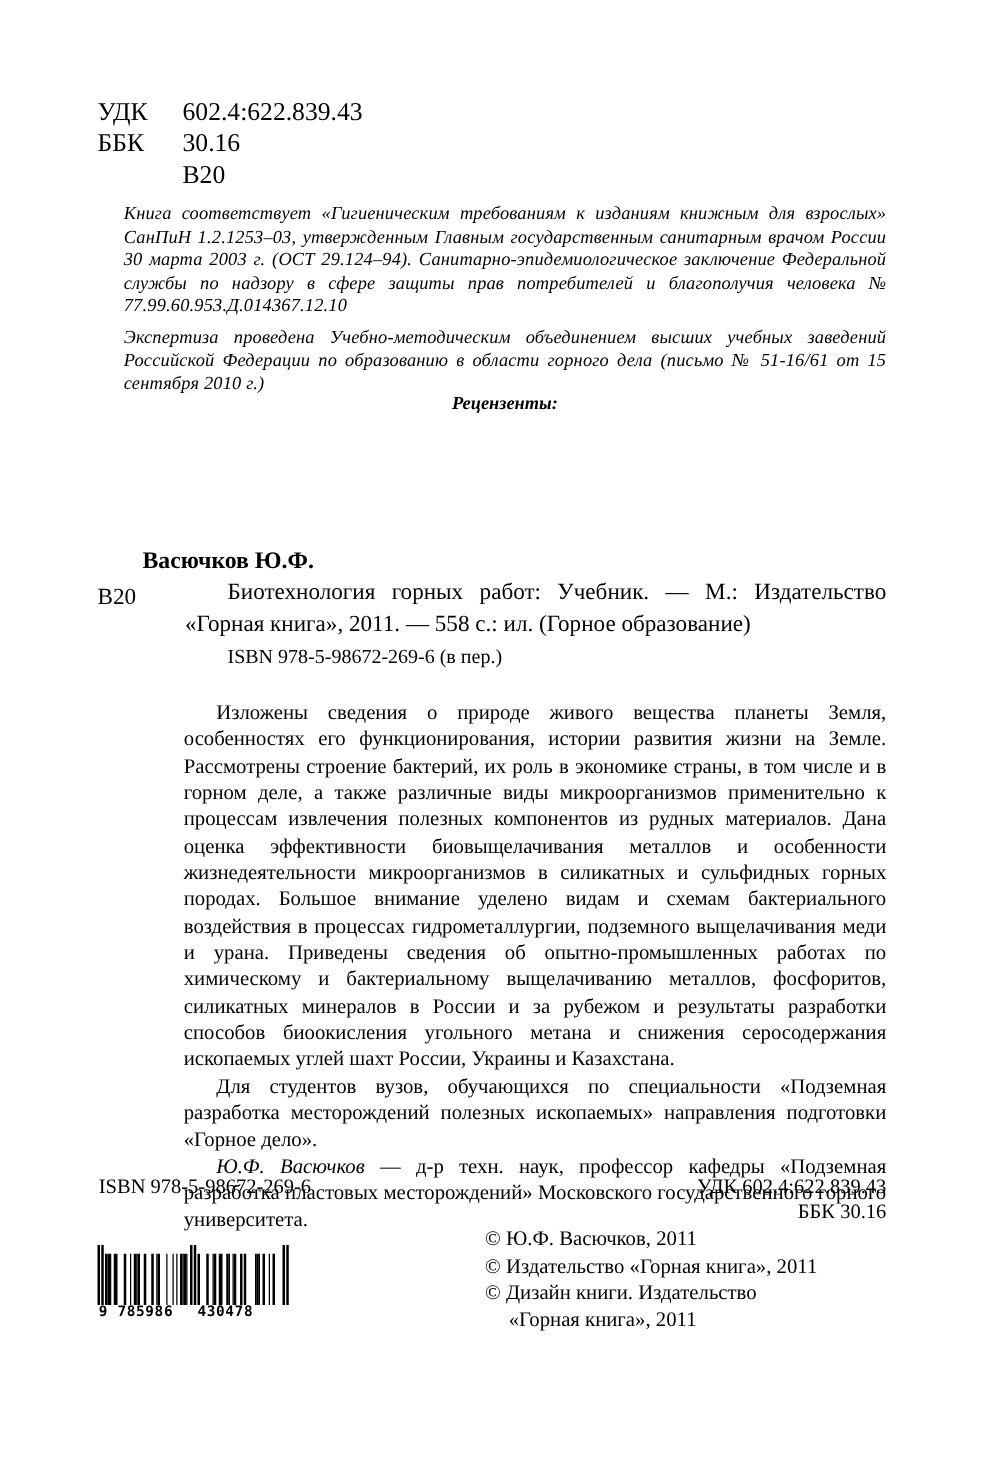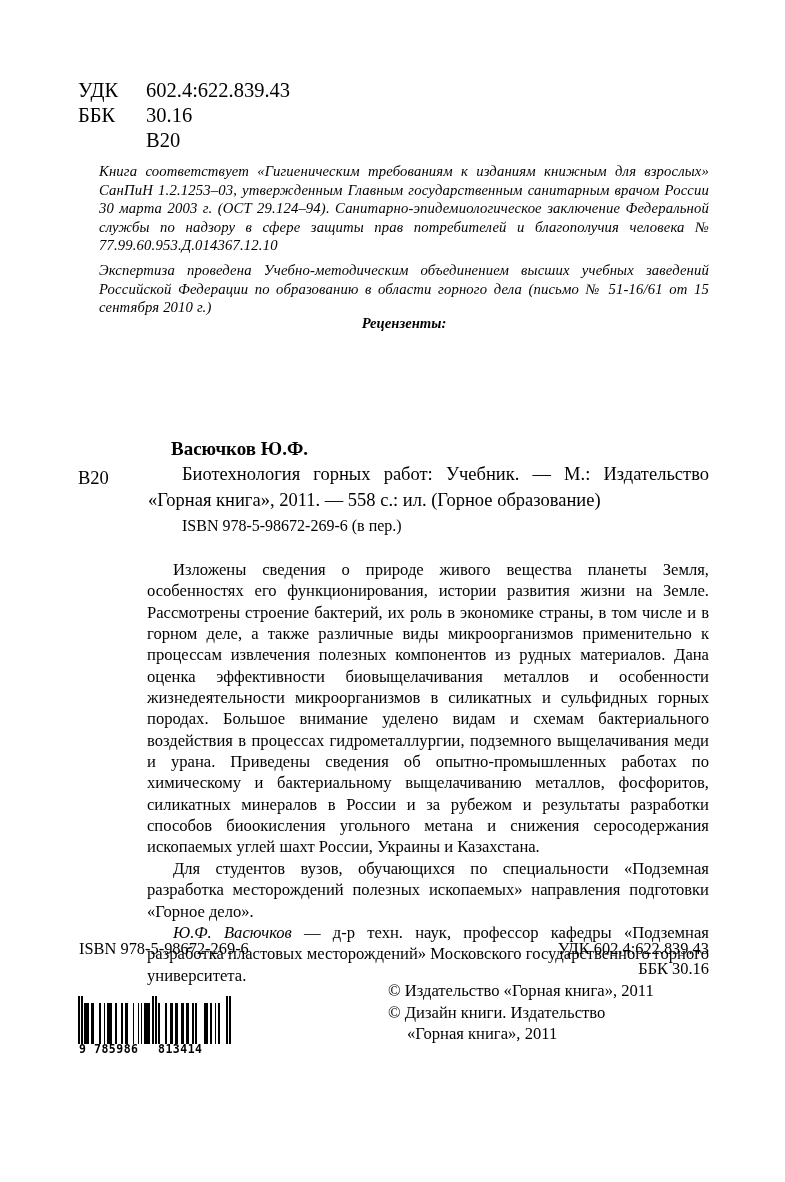--- a/index.html
+++ b/index.html
@@ -101,21 +101,21 @@
   .biblio {
     position: absolute;
     left: 78px;
     top: 437px;
     width: 631px;
   }
   .biblio-author {
     font-weight: bold;
     font-size: 19px;
     line-height: 24px;
-    margin-left: 93px;
+    margin-left: 36px;
   }
   .biblio-code {
     position: absolute;
     left: 0;
     top: 28px;
     font-size: 18.5px;
     line-height: 26px;
   }
   .biblio-body {
     margin-left: 70px;
@@ -247,20 +247,21 @@
   </div>
 
   <div class="isbn-footer">ISBN 978-5-98672-269-6</div>
 
   <div class="udc-footer">
     <div>УДК 602.4:622.839.43</div>
     <div>ББК 30.16</div>
   </div>
 
   <div class="copyright">
+    <div>© Ю.Ф. Васючков, 2011</div>
     <div>© Издательство «Горная книга», 2011</div>
     <div>© Дизайн книги. Издательство</div>
     <div class="cont">«Горная книга», 2011</div>
   </div>
 
   <div class="barcode-wrap">
     <div class="barcode-bars" id="barcode-bars">
         <i style="width: 1.62px;"></i>
         <i style="width: 1.62px; background: transparent;"></i>
         <i style="width: 1.62px;"></i>
@@ -353,17 +354,17 @@
         <i class="short" style="width: 1.62px; background: transparent;"></i>
         <i class="short" style="width: 1.62px; background: transparent;"></i>
         <i class="short" style="width: 1.62px; background: transparent;"></i>
         <i style="width: 1.62px;"></i>
         <i style="width: 1.62px; background: transparent;"></i>
         <i style="width: 1.62px;"></i>
       </div>
     <div class="barcode-digits">
       <span class="bd-0">9</span>
       <span class="bd-1">785986</span>
-      <span class="bd-2">813414</span>
+      <span class="bd-2">430478</span>
     </div>
   </div>
 
 </div>
 
 </body></html>

